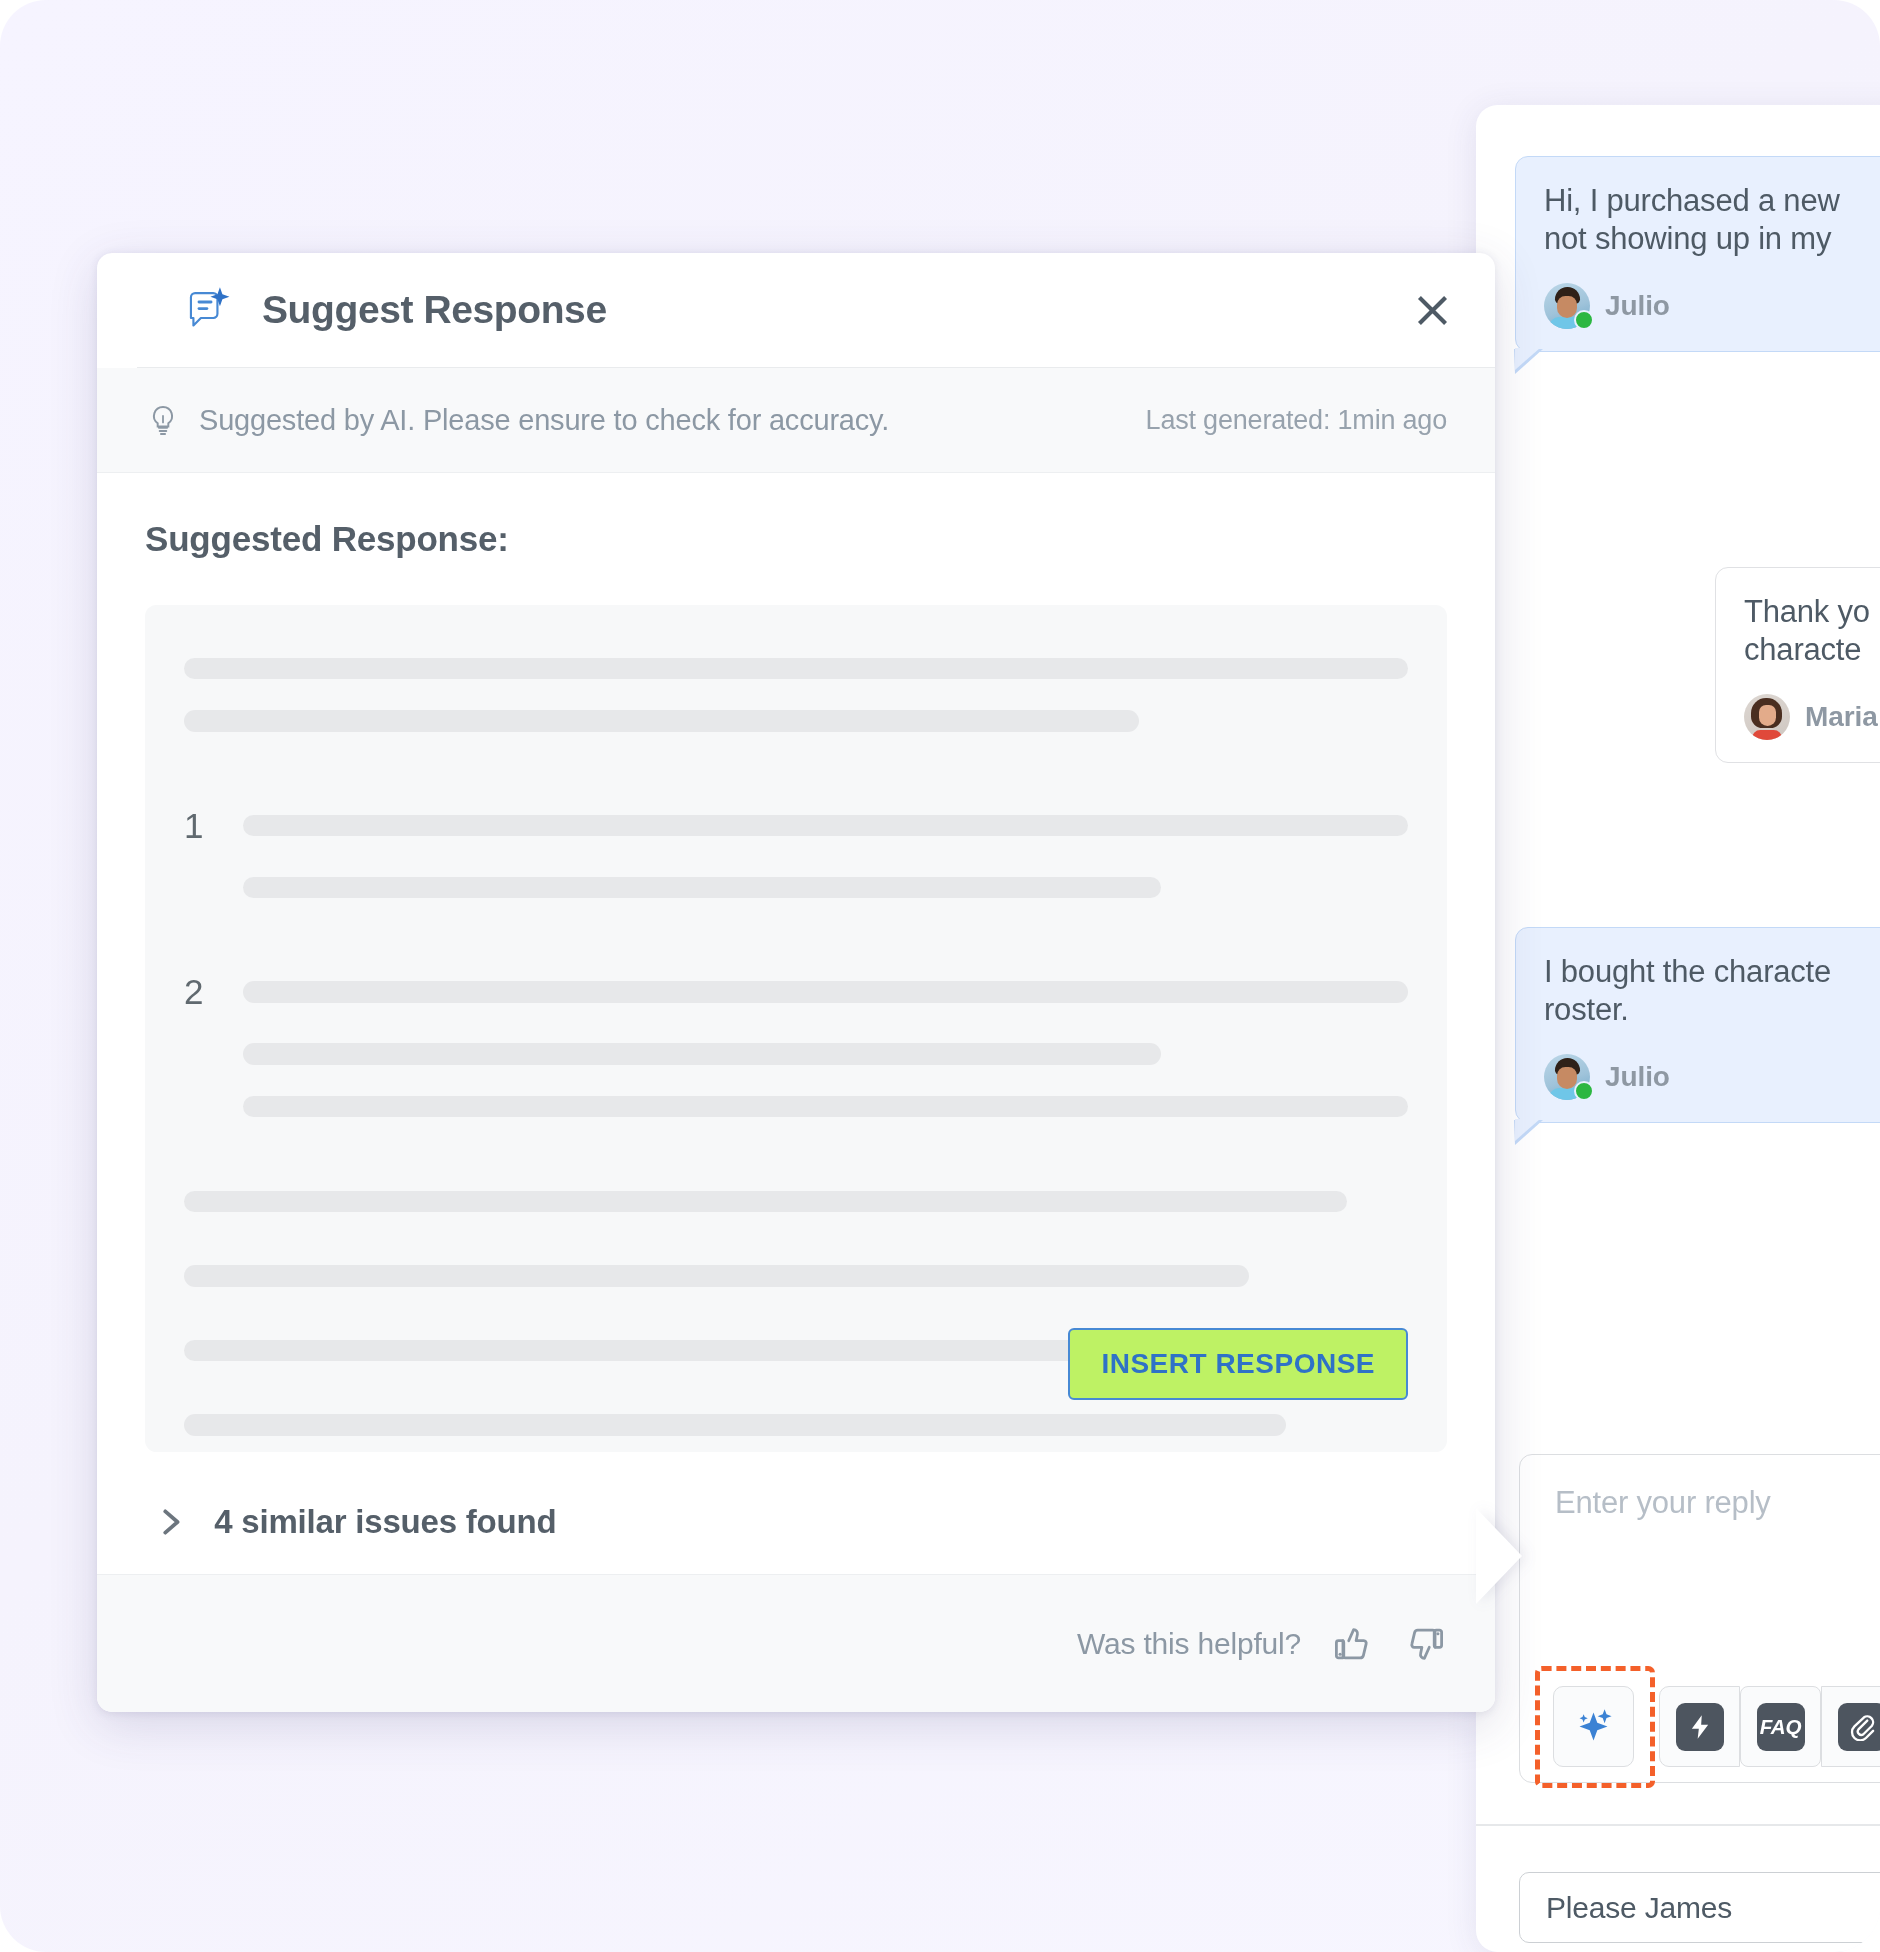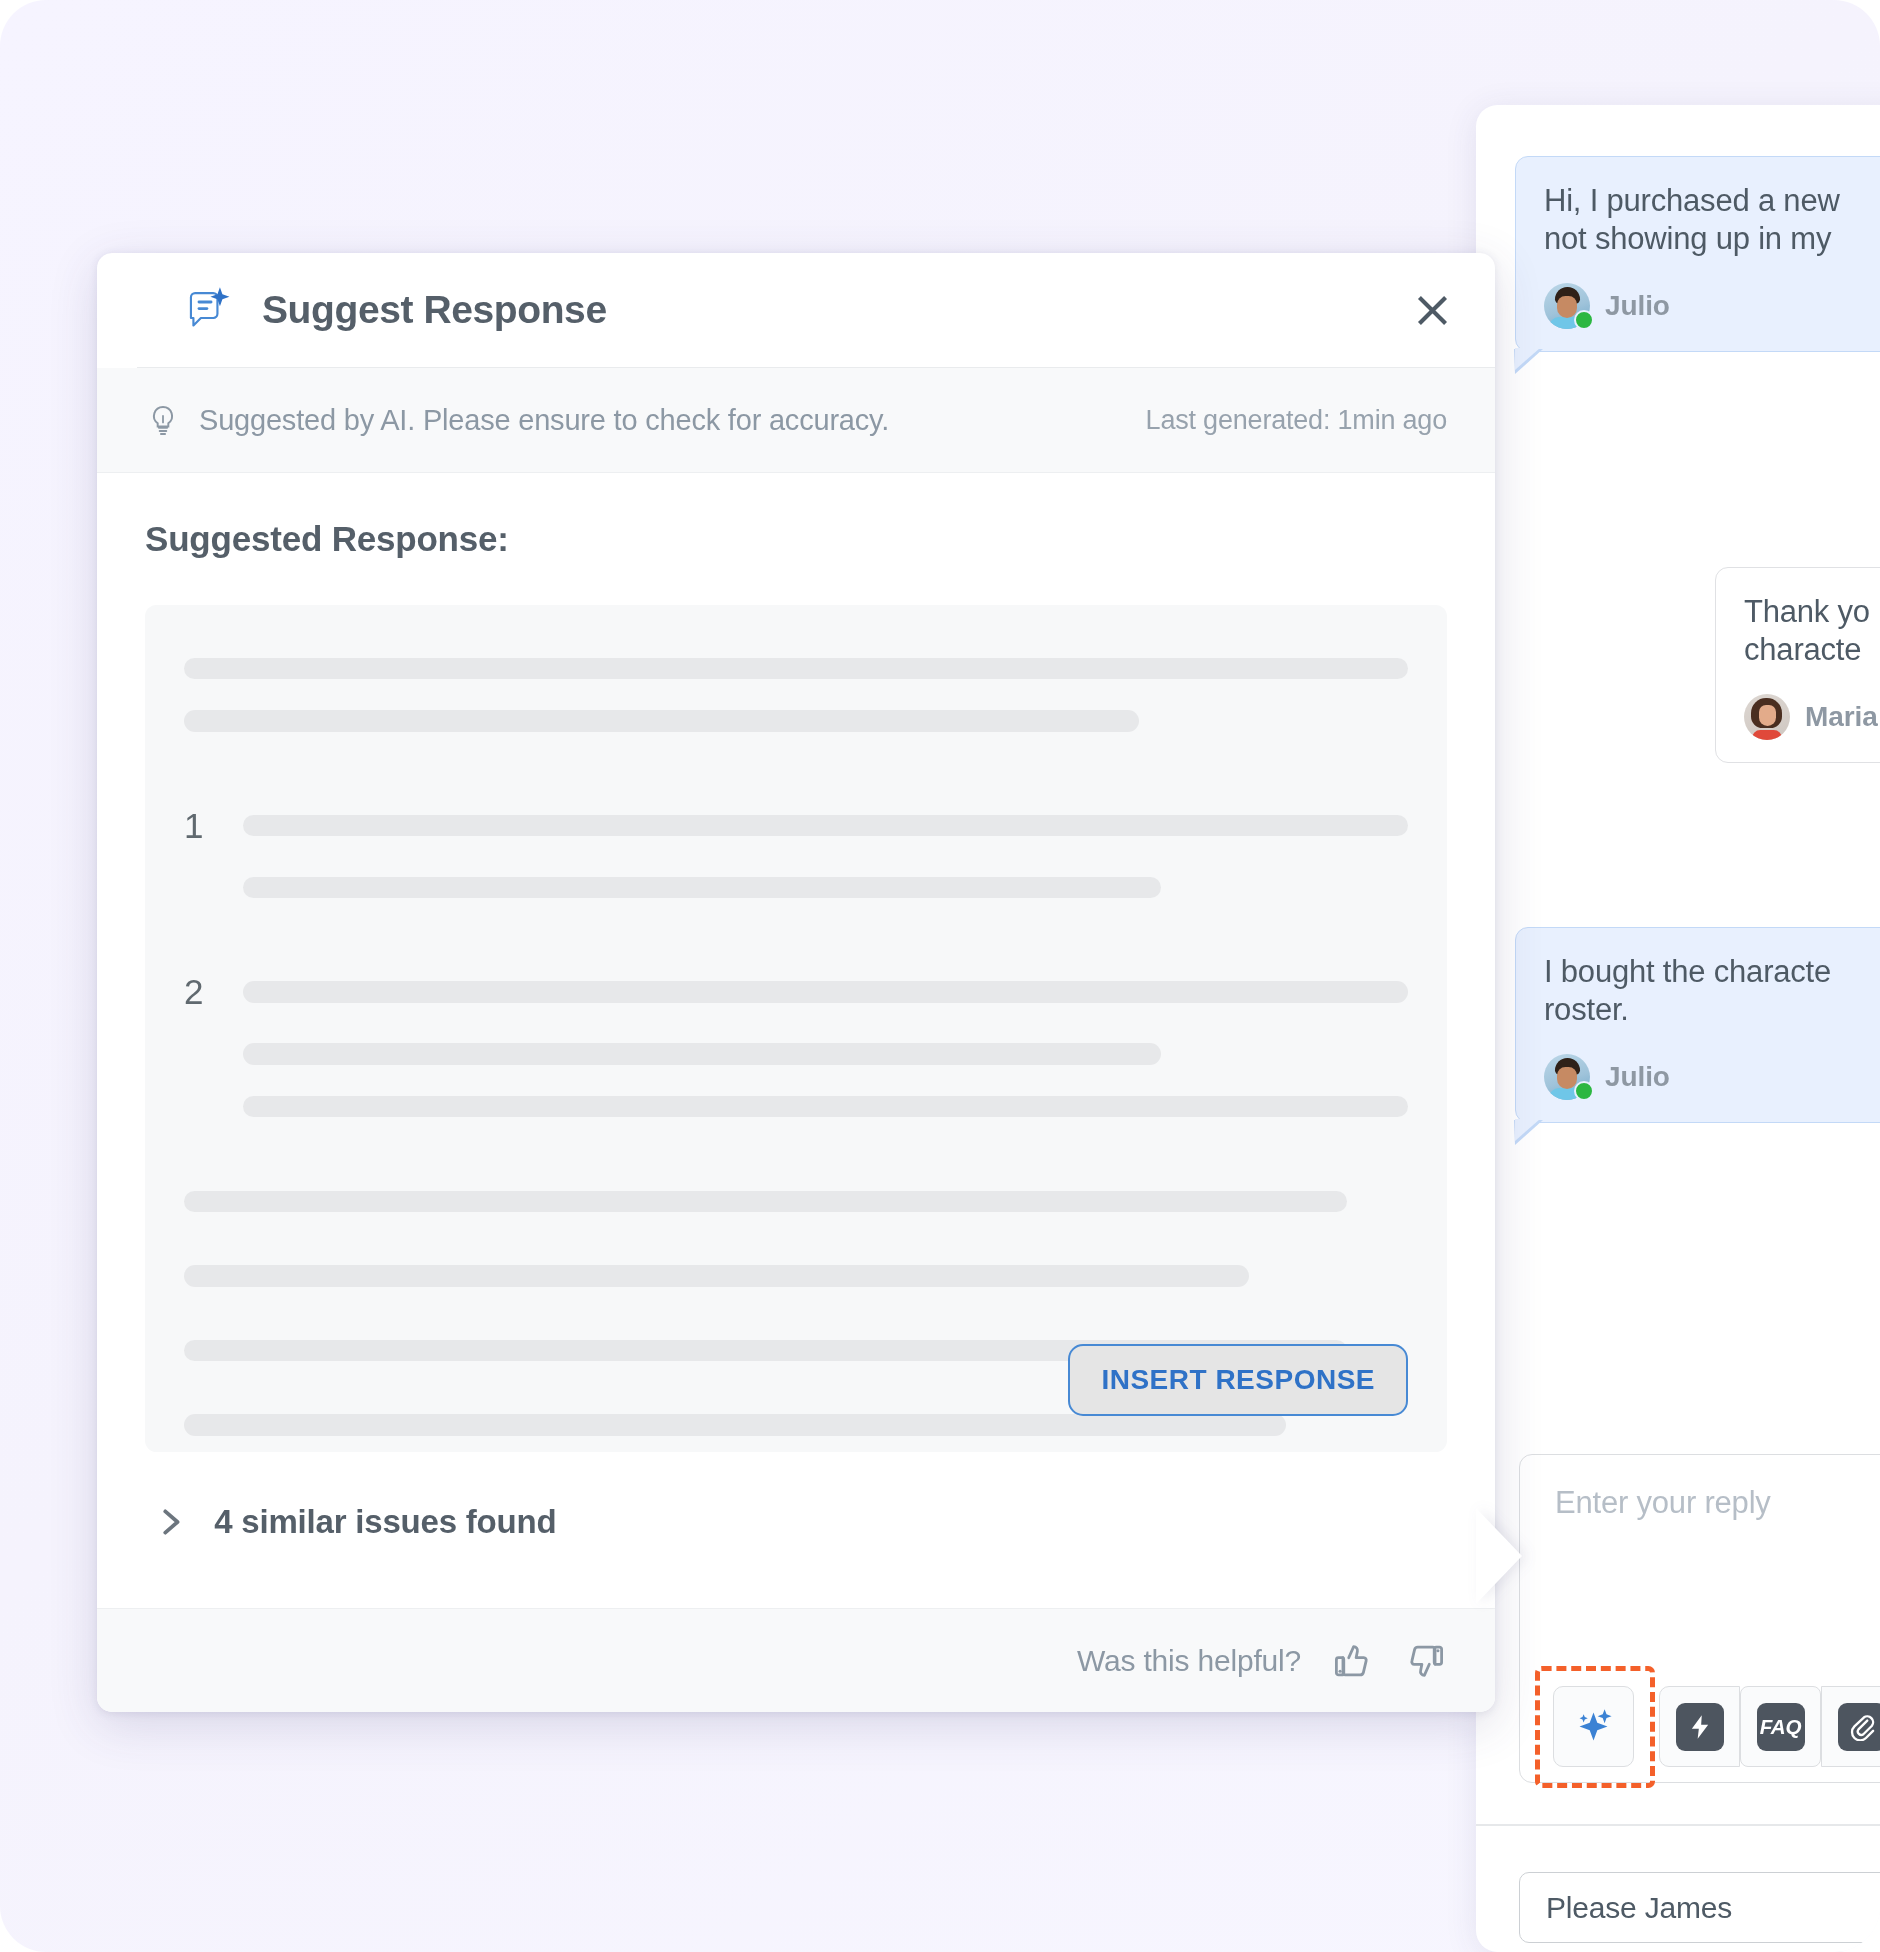--- a/index.html
+++ b/index.html
@@ -381,24 +381,24 @@
     color: #60696f;
     letter-spacing: -0.2px;
   }
   .gap-s { height: 31px; }
   .gap-m { height: 53px; }
   .gap-l { height: 74px; }
 
   #insert-btn {
     position: absolute;
     right: 39px;
-    bottom: 36px;
+    bottom: 52px;
     border: 2.5px solid #4789d4;
-    border-radius: 15px;
-    background: #e5e5e5;
+    border-radius: 6px;
+    background: #bef264;
     color: #2f72c7;
     font-size: 28px;
     font-weight: bold;
     letter-spacing: 0.5px;
     padding: 18px 31px;
   }
 
   #similar-row {
     display: flex;
     align-items: center;
@@ -411,21 +411,21 @@
     font-weight: bold;
     color: #555f69;
     letter-spacing: -0.2px;
   }
 
   #modal-footer {
     position: absolute;
     left: 0;
     bottom: 0;
     width: 100%;
-    height: 104px;
+    height: 138px;
     background: #f8f9fa;
     border-top: 1.6px solid #edeff1;
     display: flex;
     align-items: center;
     justify-content: flex-end;
     padding-right: 46px;
     box-sizing: border-box;
     gap: 28px;
   }
   #helpful-label {

